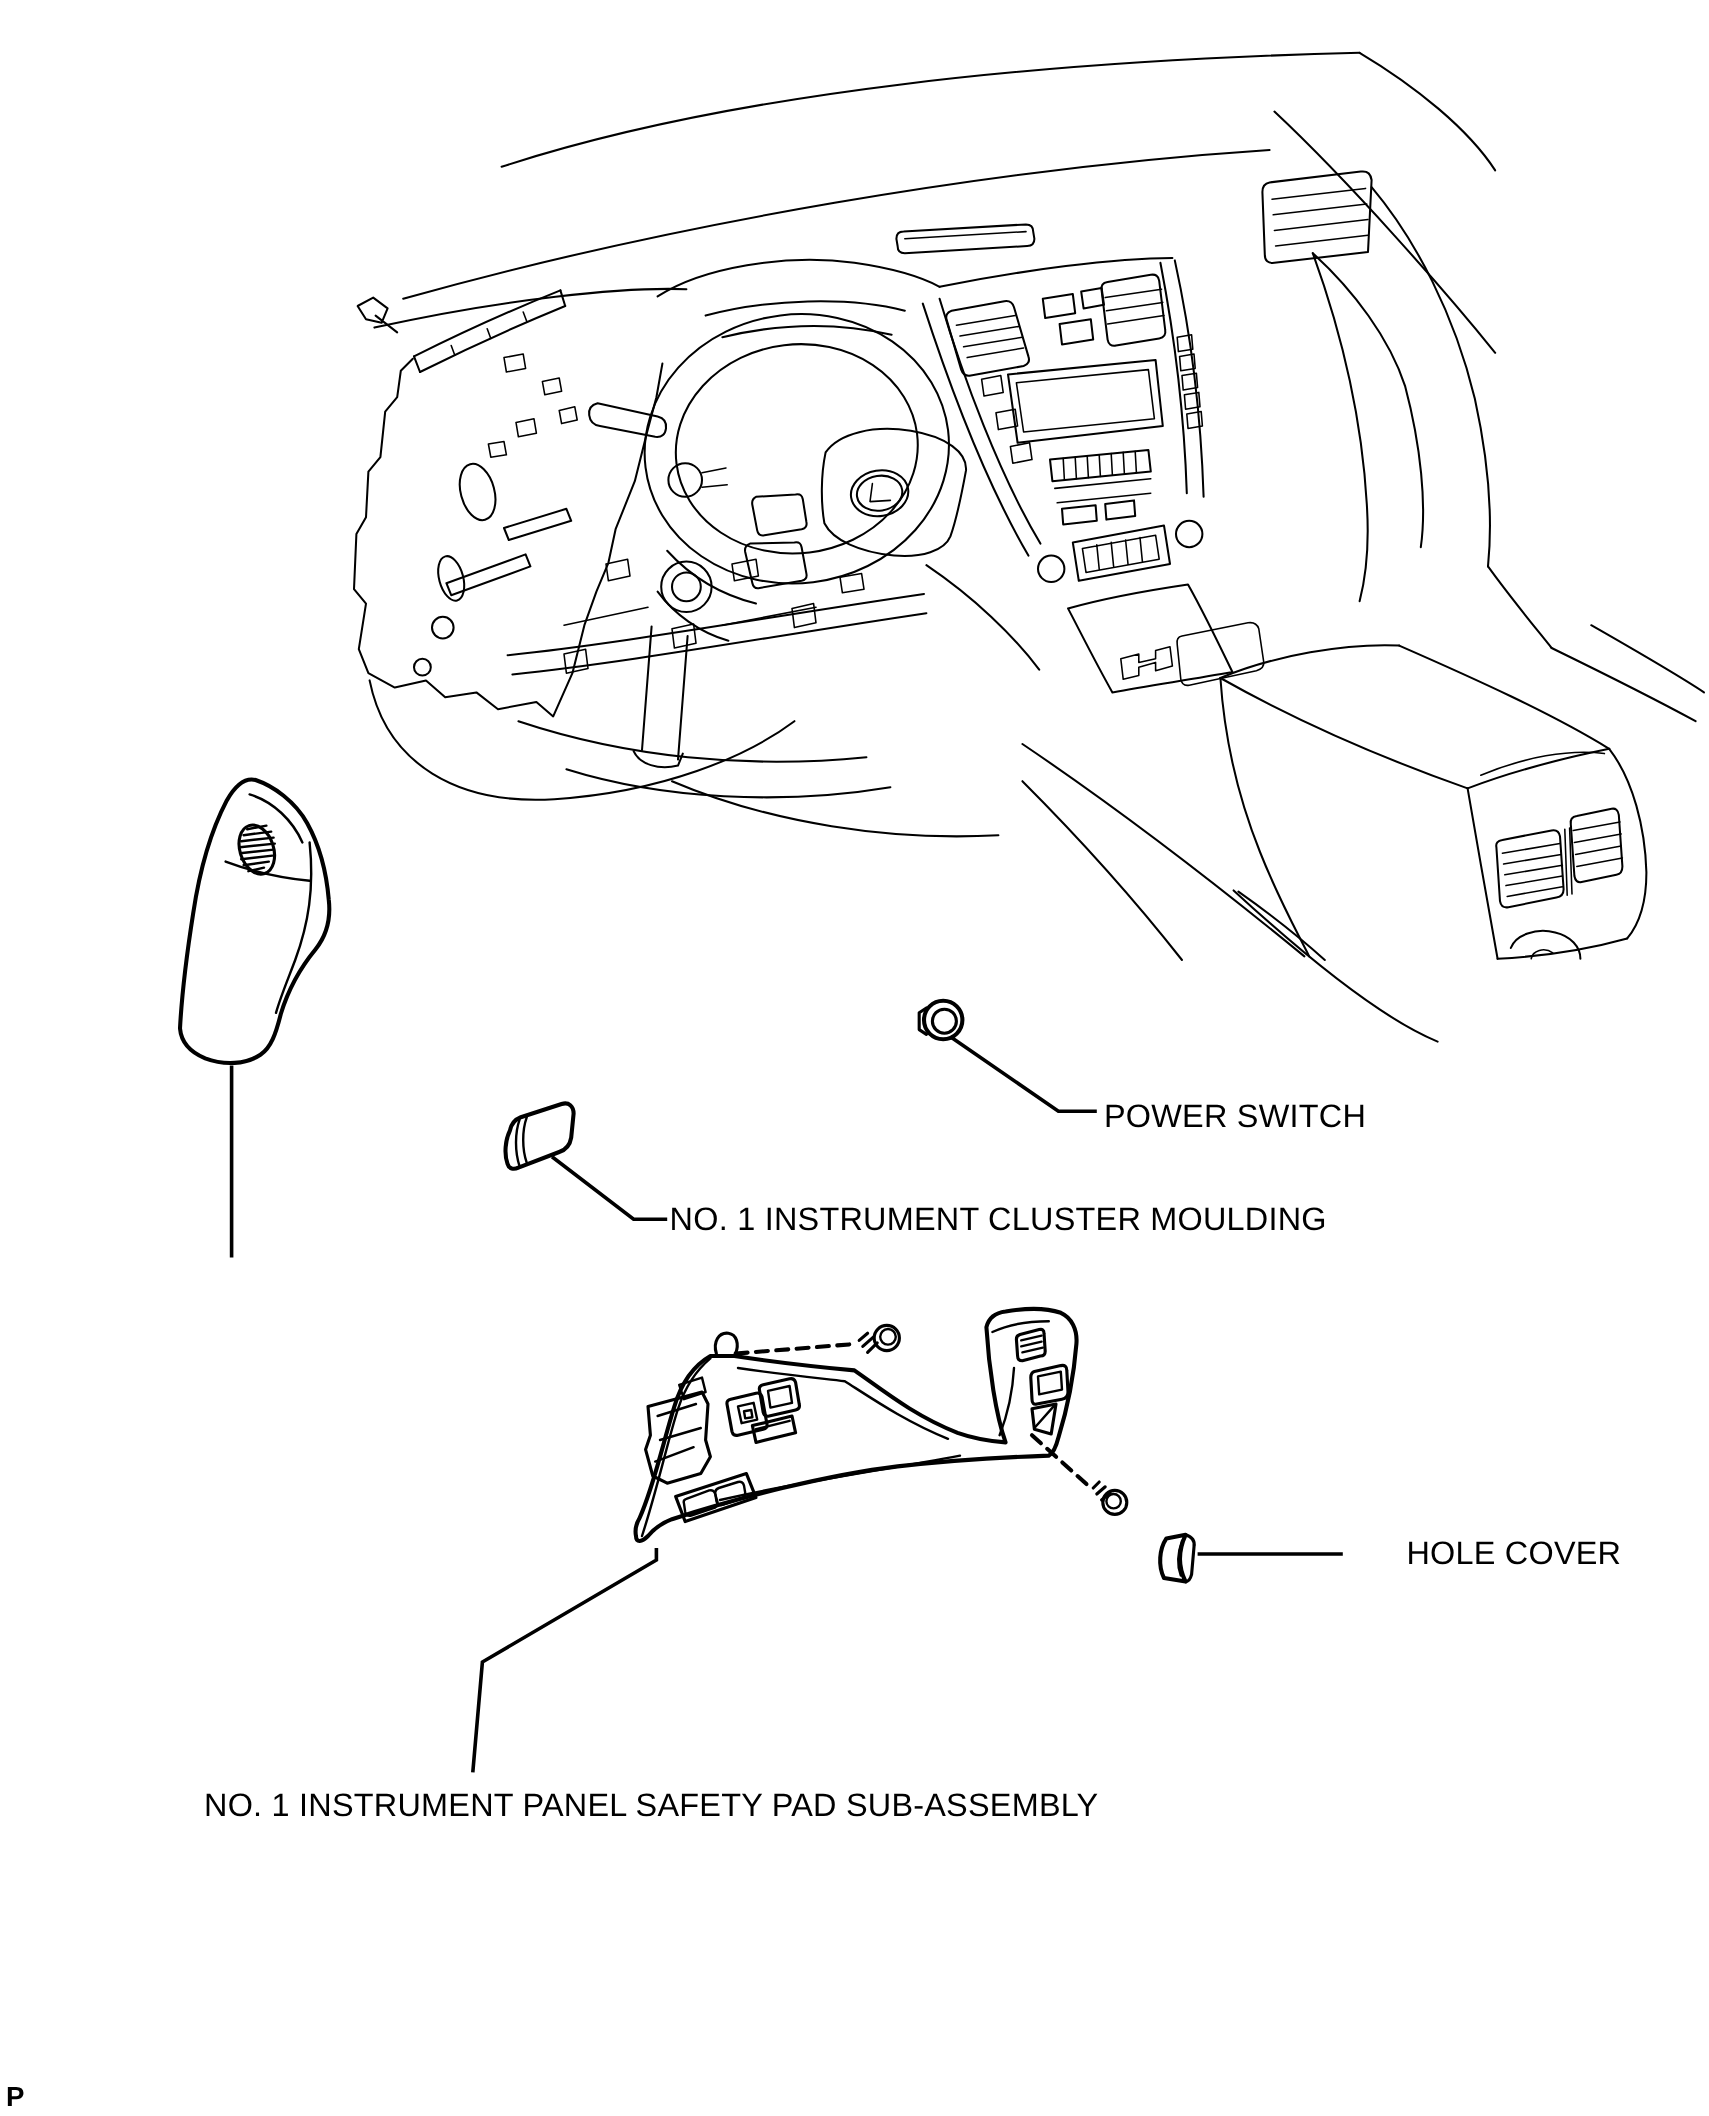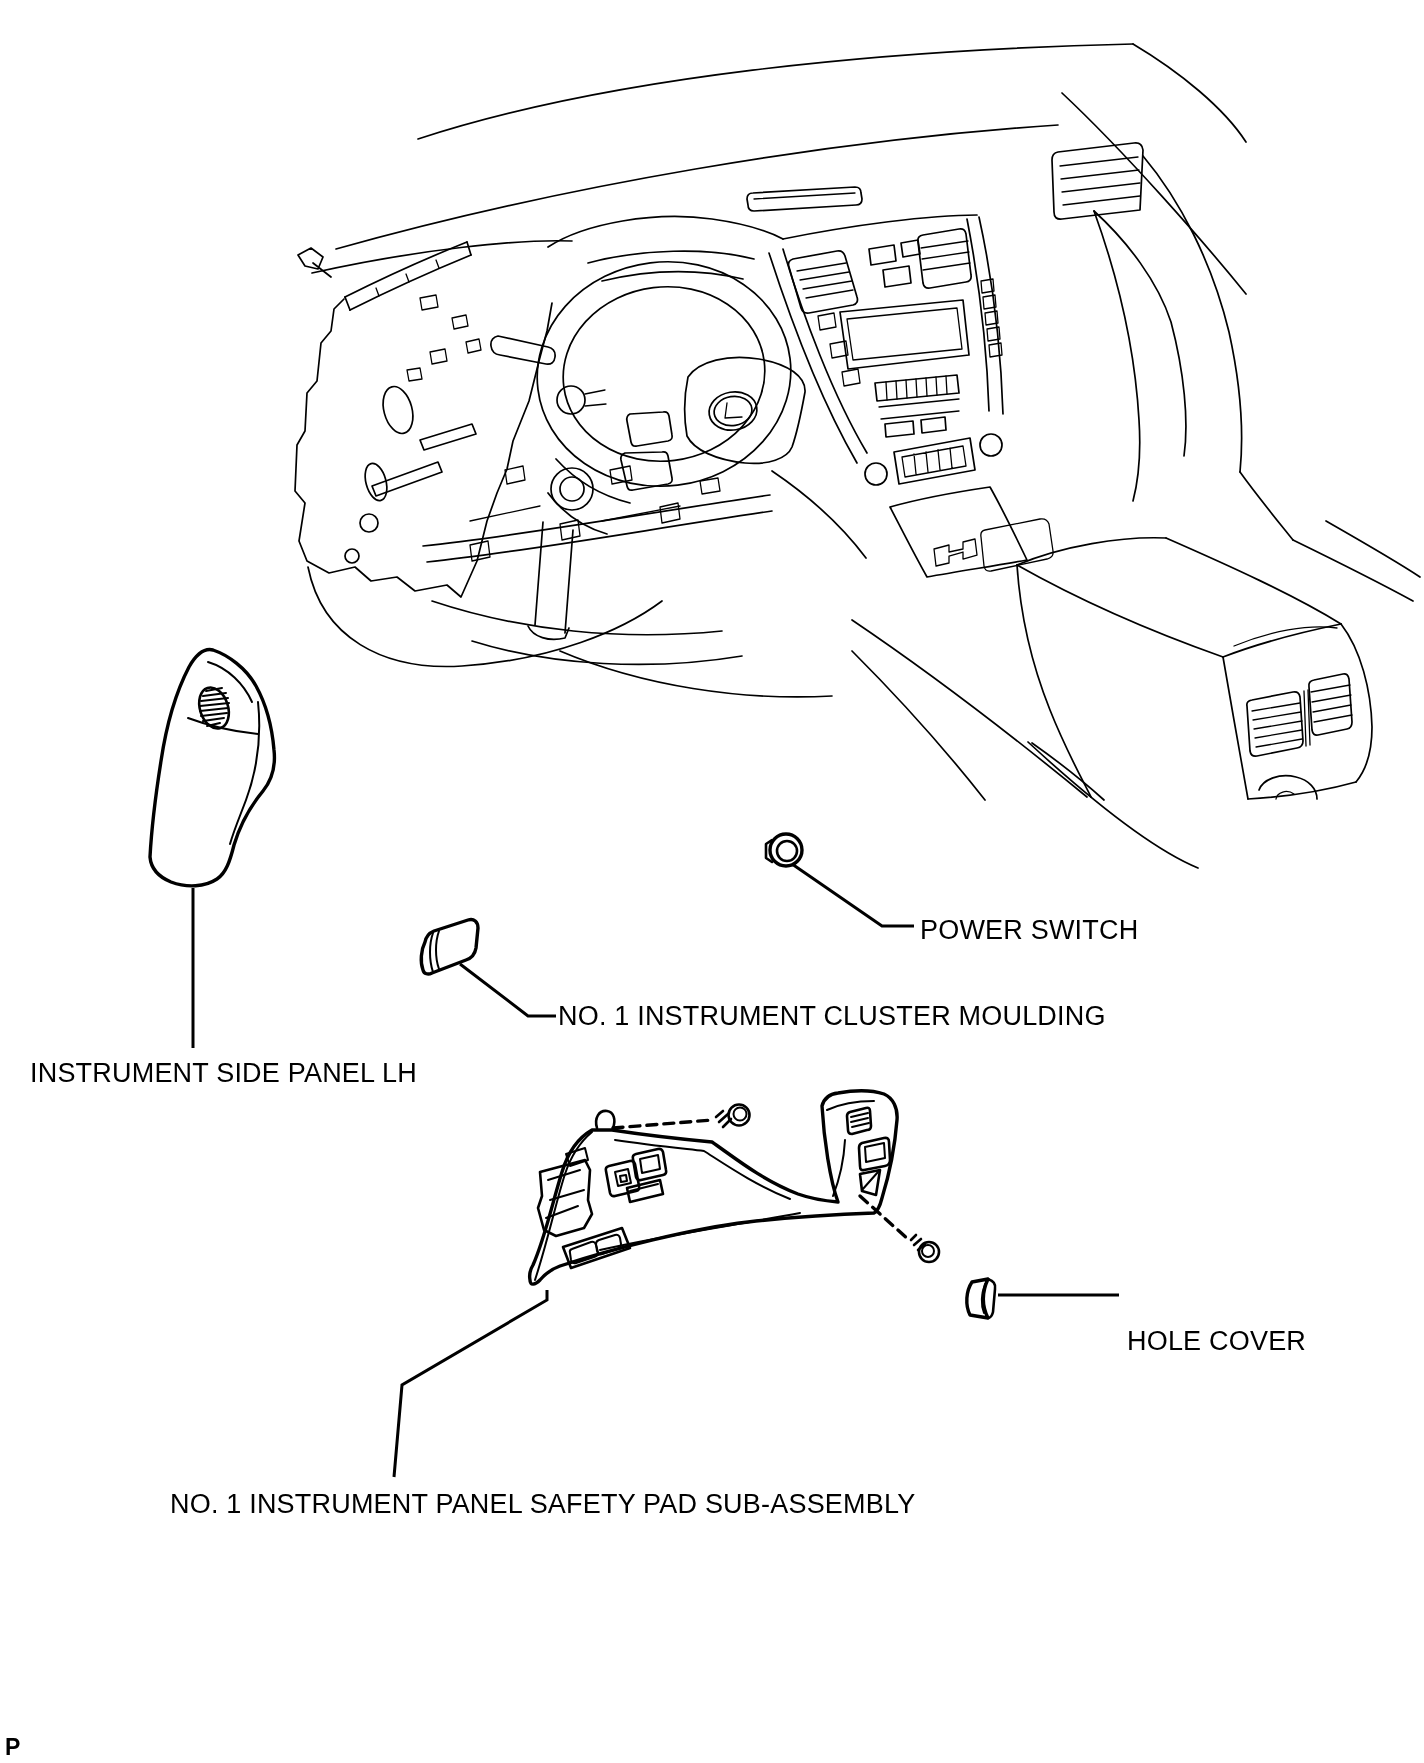--- a/index.html
+++ b/index.html
@@ -251,20 +251,19 @@
     <path class="thin" d="M 985 1284 C 981 1295, 981 1305, 984 1313"></path>
   </g>
   <path class="leader" d="M 998 1295 L 1119 1295"></path>
 
 </svg>
 
 <div class="calloutlabel" style="left:920px; top:916px;">POWER SWITCH</div>
 
 <div class="calloutlabel" style="left:558px; top:1002px;">NO. 1 INSTRUMENT CLUSTER MOULDING</div>
 
-<div class="calloutlabel" style="left:30px; top:1059px;">INSTRUMENT SIDE PANEL LH</div>
-
-<div class="calloutlabel" style="left:1127px; top:1280px;margin-top:47px;">HOLE COVER</div>
+
+<div class="calloutlabel" style="left:1172px; top:1280px;">HOLE COVER</div>
 
 <div class="calloutlabel" style="left:170px; top:1490px;">NO. 1 INSTRUMENT PANEL SAFETY PAD SUB-ASSEMBLY</div>
 
 <div class="footermark">P</div>
 </div>
 
 </body></html>

